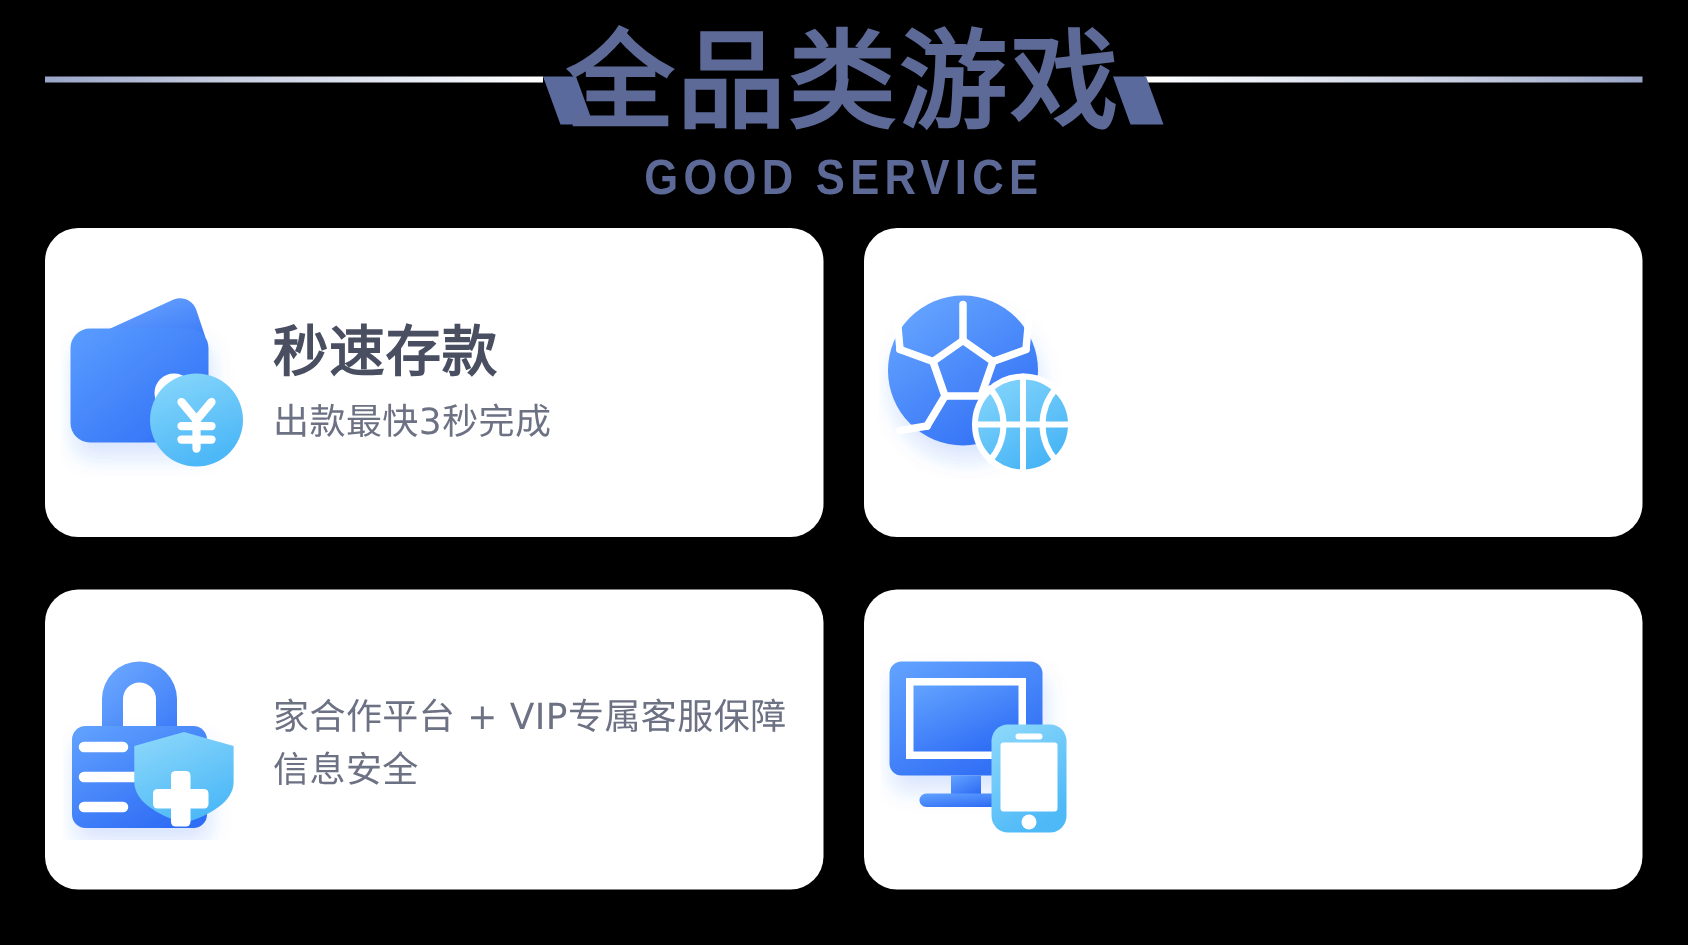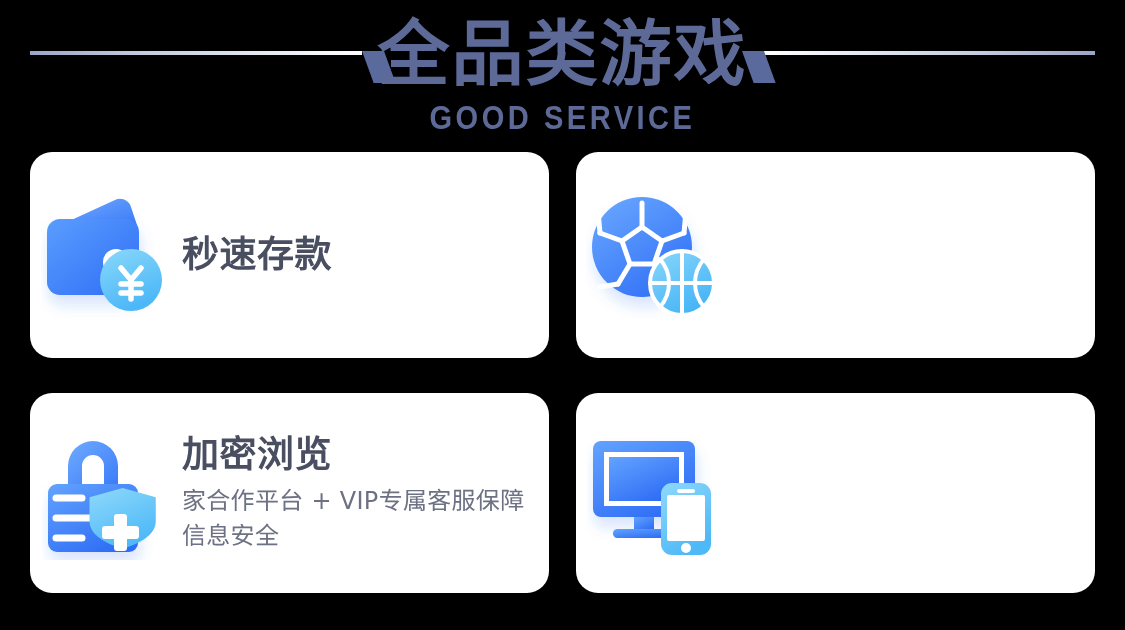--- a/index.html
+++ b/index.html
@@ -196,20 +196,21 @@
           <g fill="none" stroke="#ffffff" stroke-width="5.5" stroke-linecap="round">
             <path d="M80 76 L90 88 L100 76"></path>
             <path d="M80 92 L100 92"></path>
             <path d="M80 101 L100 101"></path>
             <path d="M90 88 L90 107"></path>
           </g>
         </svg>
       </div>
       <div class="card-text">
         <div class="card-title">秒速存款</div>
+        <div class="card-desc">出款最快3秒完成</div>
       </div>
     </div>
 
     <div class="card">
       <div class="card-icon">
         <svg class="icon-svg" width="132" height="128" viewBox="0 0 132 128">
           <defs>
             <linearGradient id="sg" x1="0.15" y1="0" x2="0.85" y2="1">
               <stop offset="0%" stop-color="#67a6ff"></stop>
               <stop offset="100%" stop-color="#2f6df5"></stop>
@@ -286,21 +287,20 @@
 
           <path d="M86 68 L122 78 L122 104 C122 118 106 128 86 134 C66 128 50 118 50 104 L50 78 Z" transform="translate(-4,-6) scale(0.92) translate(6,6)" fill="url(#shg)"></path>
 
           <g fill="#ffffff">
             <rect x="72" y="88" width="13" height="37" rx="3"></rect>
             <rect x="60" y="100" width="37" height="13" rx="3"></rect>
           </g>
         </svg>
       </div>
       <div class="card-text">
-        <div class="card-title">加密浏览</div>
         <div class="card-desc">家合作平台 + VIP专属客服保障信息安全</div>
       </div>
     </div>
 
     <div class="card">
       <div class="card-icon">
         <svg class="icon-svg" width="130" height="128" viewBox="0 0 130 128">
           <defs>
             <linearGradient id="mg" x1="0" y1="0" x2="0.7" y2="1">
               <stop offset="0%" stop-color="#62a3ff"></stop>

